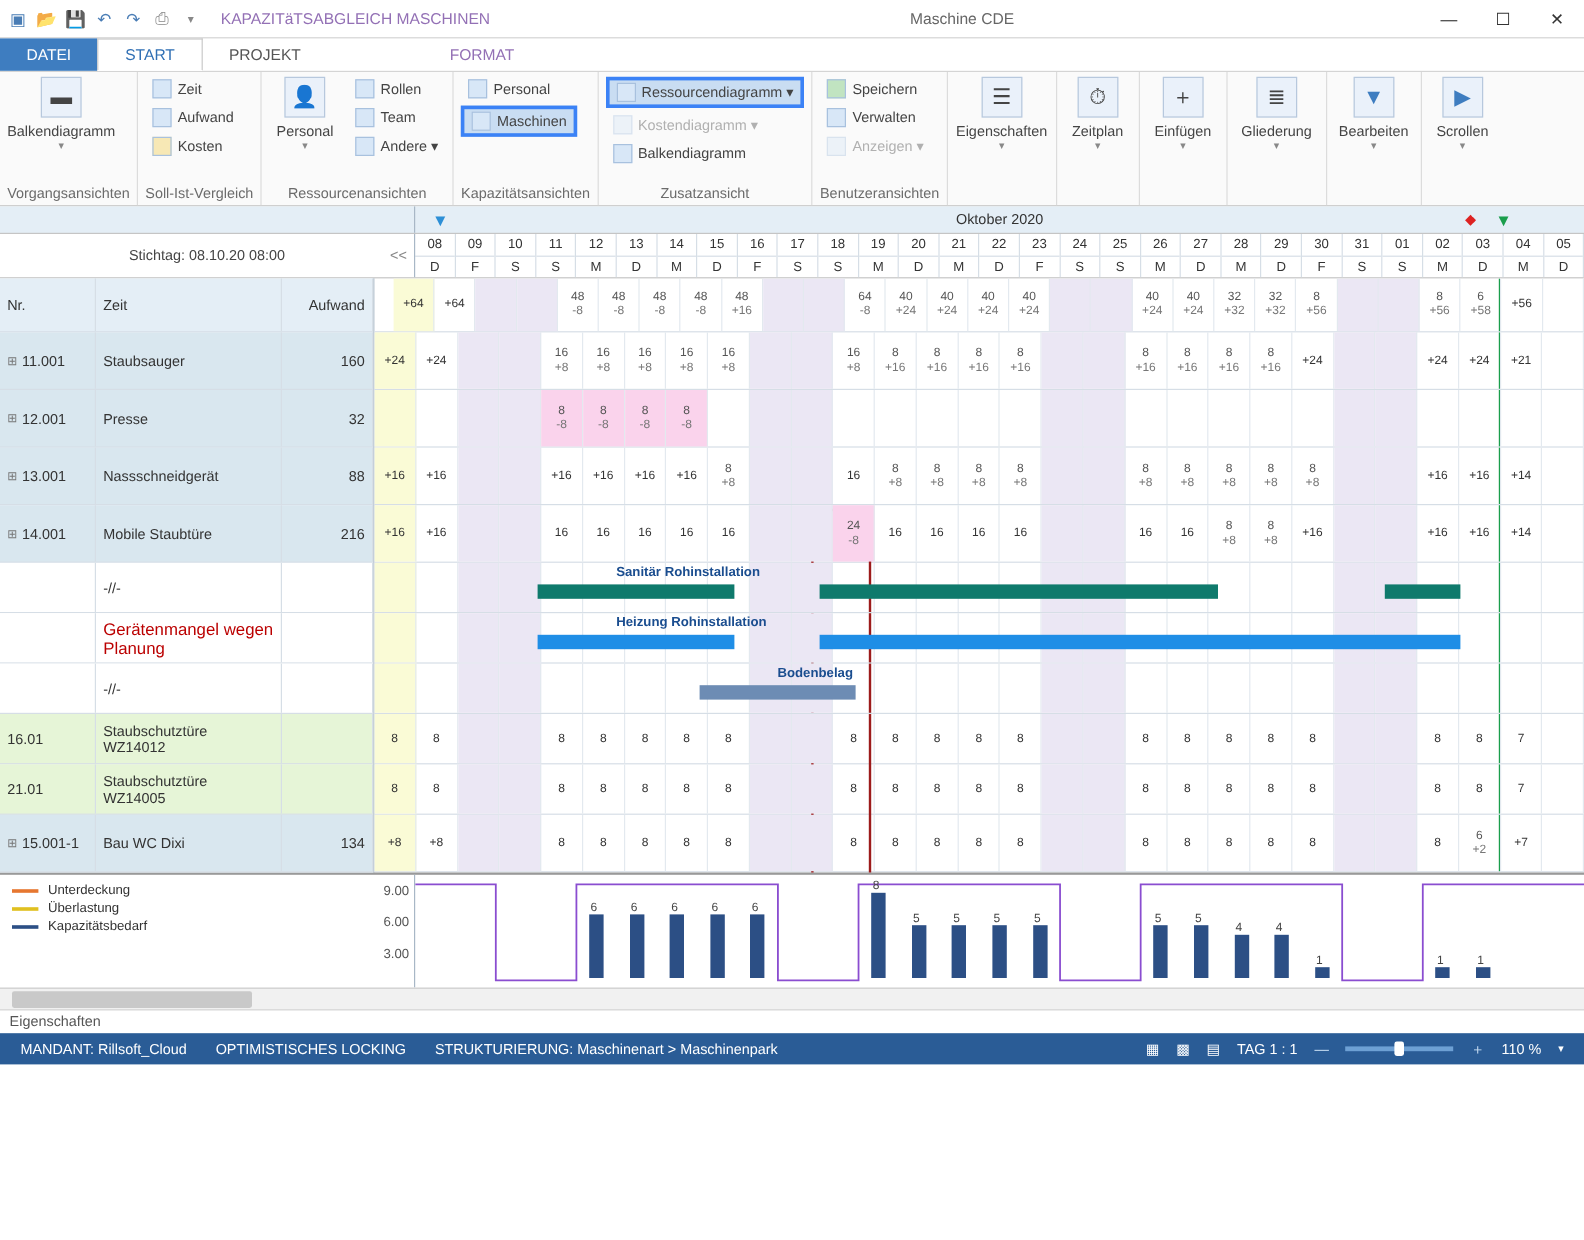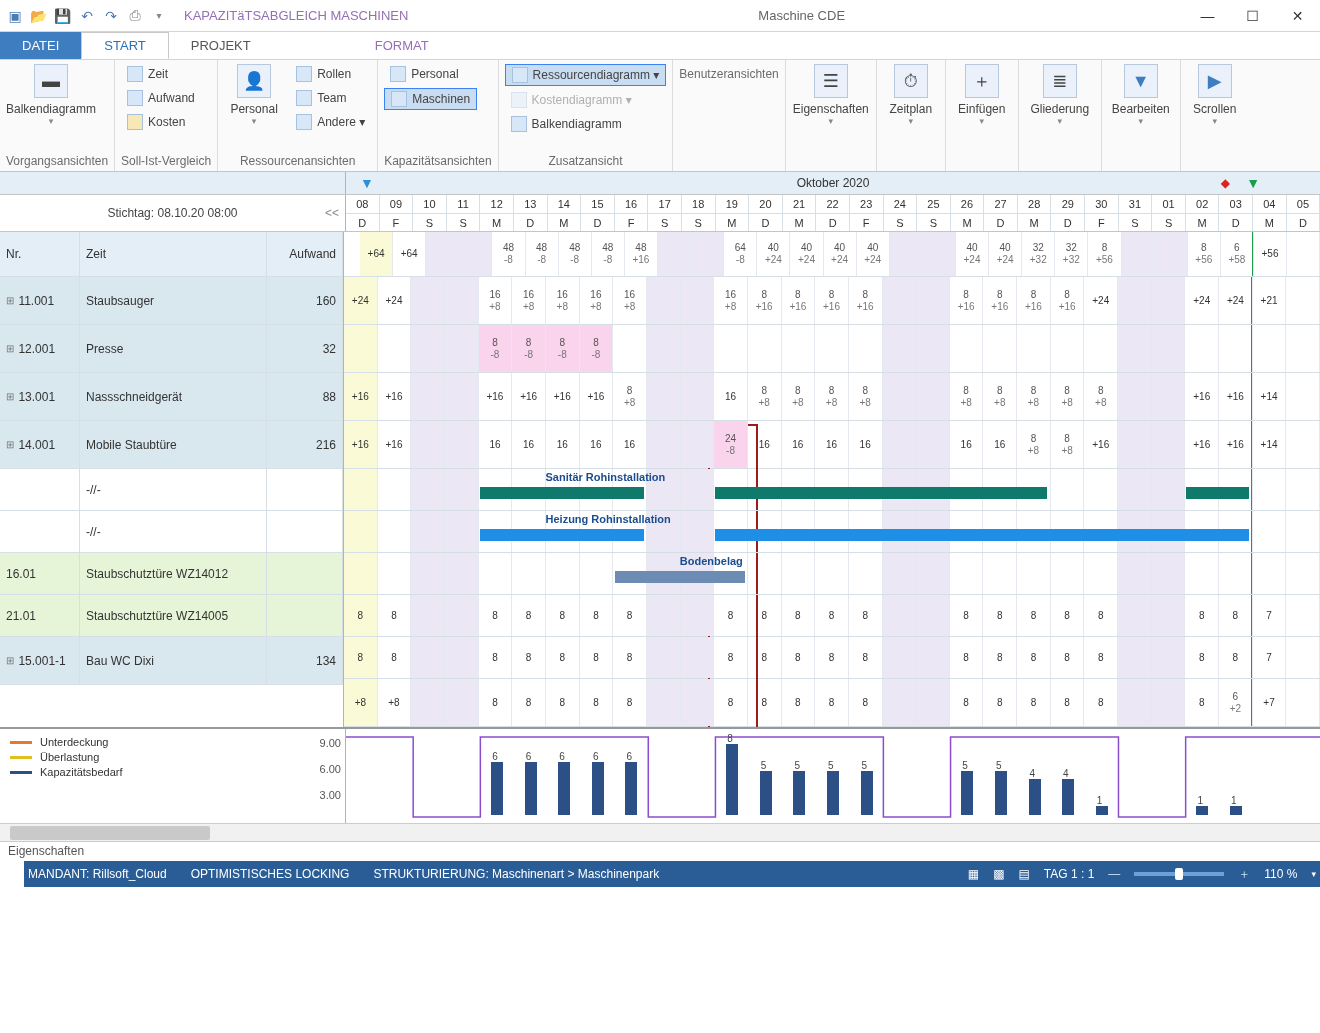--- a/index.html
+++ b/index.html
@@ -24,21 +24,21 @@
 
 .ribbon { height: 112px; display: flex; border-bottom: 1px solid #c5c5c5; background: #fafafa; }
 .group { border-right: 1px solid #dcdcdc; padding: 4px 6px 0 6px; display: flex; flex-direction: column; }
 .group .body { flex: 1; display: flex; gap: 6px; align-items: flex-start; }
 .group .label { text-align: center; color: #6b6b6b; font-size: 12px; padding: 3px 0; }
 .bigbtn { display: flex; flex-direction: column; align-items: center; width: 90px; text-align: center; font-size: 12px; color: #444; }
 .bigbtn .ico { width: 34px; height: 34px; border: 1px solid #b7c8dd; background: #eaf1fa; margin-bottom: 4px; display:flex;align-items:center;justify-content:center;font-size:18px;}
 .col { display: flex; flex-direction: column; gap: 4px; }
 .smbtn { display: flex; align-items: center; gap: 5px; font-size: 12px; padding: 2px 6px; color: #444; white-space: nowrap; }
 .smbtn .ico { width: 16px; height: 16px; background: #d8e7f7; border: 1px solid #a8c1de; display:inline-block;}
-.smbtn.active { background: #c9ddf2; border: 1px solid #3b82f6; }
+.smbtn.active { background: #c9ddf2; border: 3px solid #3b82f6; }
 .smbtn.gray { color: #b0b0b0; }
 
 
 .timeline-hdr { height: 23px; display: flex; border-bottom: 1px solid #c5c5c5; background: #e4eef6; }
 .th-left { width: 346px; border-right: 1px solid #a8b7c6; }
 .th-month { flex: 1; text-align: center; font-size: 12px; color: #333; line-height: 22px; position: relative; }
 .marker-blue { position:absolute; left:14px; top:0; color:#2d8fd6; font-size:14px;}
 .marker-red { position:absolute; right:90px; top:0; color:#d22; font-size:12px;}
 .marker-green { position:absolute; right:60px; top:0; color:#1a9e4c; font-size:14px;}
 
@@ -46,21 +46,21 @@
 .date-hdr { display: flex; border-bottom: 1px solid #c5c5c5; }
 .dh-left { width: 346px; display:flex; align-items:center; justify-content:center; font-size:12px; color:#444; border-right:1px solid #a8b7c6; position:relative;}
 .dh-left .arrows{position:absolute;right:6px;color:#888;}
 .dh-days { flex: 1; display: flex; }
 .dcell { flex: 1; min-width:30px; text-align: center; font-size: 11px; border-right: 1px solid #d6dee6; }
 .dcell .num { height: 18px; line-height: 18px; }
 .dcell .wd { height: 18px; line-height: 18px; border-top: 1px solid #d6dee6; }
 
 
 .grid { display: flex; }
-.grid-left { width: 344px; border-right: 1px solid #a8b7c6; }
+.grid-left { width: 312px; border-right: 1px solid #a8b7c6; }
 .grid-right { flex: 1; position: relative; overflow:hidden;}
 .row { display: flex; border-bottom: 1px solid #d6dee6; align-items: stretch; }
 .row.head { background: #e4eef6; font-weight: 400; height:45px;}
 .row.head .lc{line-height:45px;}
 .row.data { background: #d9e7ef; height:48px;}
 .row.subtask { background: #fff; height:42px;}
 .row.green { background: #e6f5d7; height:42px;}
 .lc { border-right: 1px solid #d6dee6; padding: 0 6px; font-size: 12px; display:flex;align-items:center;}
 .lc.nr { width: 80px; }
 .lc.name { flex: 1; }
@@ -88,21 +88,21 @@
 .chart-left{width:346px;border-right:1px solid #a8b7c6;padding:4px 10px;font-size:11px;}
 .legend-item{display:flex;align-items:center;gap:8px;margin:3px 0;}
 .legend-sw{width:22px;height:3px;}
 .chart-right{flex:1;position:relative;}
 .cbar{position:absolute;bottom:8px;width:12px;background:#2c4f85;}
 
 
 .hscroll{height:18px;background:#f1f1f1;border-top:1px solid #ccc;position:relative;}
 .hscroll .thumb{position:absolute;left:10px;top:2px;height:14px;width:200px;background:#c9c9c9;border-radius:2px;}
 .proppane{height:20px;border-top:1px solid #ccc;padding:2px 8px;font-size:12px;color:#555;}
-.statusbar{height:26px;background:#2a5c96;color:#fff;display:flex;align-items:center;font-size:12px;padding:0 4px;gap:24px;margin-left:24px;}
+.statusbar{height:26px;background:#2a5c96;color:#fff;display:flex;align-items:center;font-size:12px;padding:0 17px;gap:24px;}
 .statusbar .right{margin-left:auto;display:flex;gap:14px;align-items:center;}
 .sl{color:#cce1f5;}
 .zoom-slider{width:90px;height:4px;background:#6da0d4;position:relative;}
 .zoom-slider::after{content:'';position:absolute;left:45%;top:-4px;width:8px;height:12px;background:#fff;border-radius:2px;}
 </style>
 </head>
 <body>
 
 <div class="titlebar">
   <div class="qat">
@@ -213,20 +213,36 @@
           </div>
     <div class="smbtn">
             <span class="ico"></span>
             <span>Balkendiagramm</span>
           </div>
   </div>
       </div>
       <div class="label">Zusatzansicht</div>
     </div>
   <div class="group">
+      <div class="body">
+        <div class="col">
+    <div class="smbtn">
+            <span class="ico" style="background:#c1e4c1"></span>
+            <span>Speichern</span>
+          </div>
+    <div class="smbtn">
+            <span class="ico"></span>
+            <span>Verwalten</span>
+          </div>
+    <div class="smbtn gray">
+            <span class="ico" style="opacity:.4"></span>
+            <span>Anzeigen ▾</span>
+          </div>
+  </div>
+      </div>
       <div class="label">Benutzeransichten</div>
     </div>
   <div class="group">
       <div class="body">
         <div class="bigbtn" style="width:78px">
           <div class="ico">☰</div>
           <span>Eigenschaften</span>
           <span style="font-size:9px;color:#888">▾</span>
         </div>
       </div>
@@ -437,20 +453,25 @@
         <div class="lc auf">88</div>
       </div>
       <div class="row data">
         <div class="lc nr"><span class="exp">⊞</span>14.001</div>
         <div class="lc name">Mobile Staubtüre</div>
         <div class="lc auf">216</div>
       </div>
       <div class="row subtask">
         <div class="lc nr"></div>
         <div class="lc name" style="">-//-</div>
+        <div class="lc auf"></div>
+      </div>
+      <div class="row subtask">
+        <div class="lc nr"></div>
+        <div class="lc name" style="color:#b00;font-size:14px">Gerätenmangel wegen Planung</div>
         <div class="lc auf"></div>
       </div>
       <div class="row subtask">
         <div class="lc nr"></div>
         <div class="lc name" style="">-//-</div>
         <div class="lc auf"></div>
       </div>
       <div class="row green">
         <div class="lc nr">16.01</div>
         <div class="lc name">Staubschutztüre WZ14012</div>

